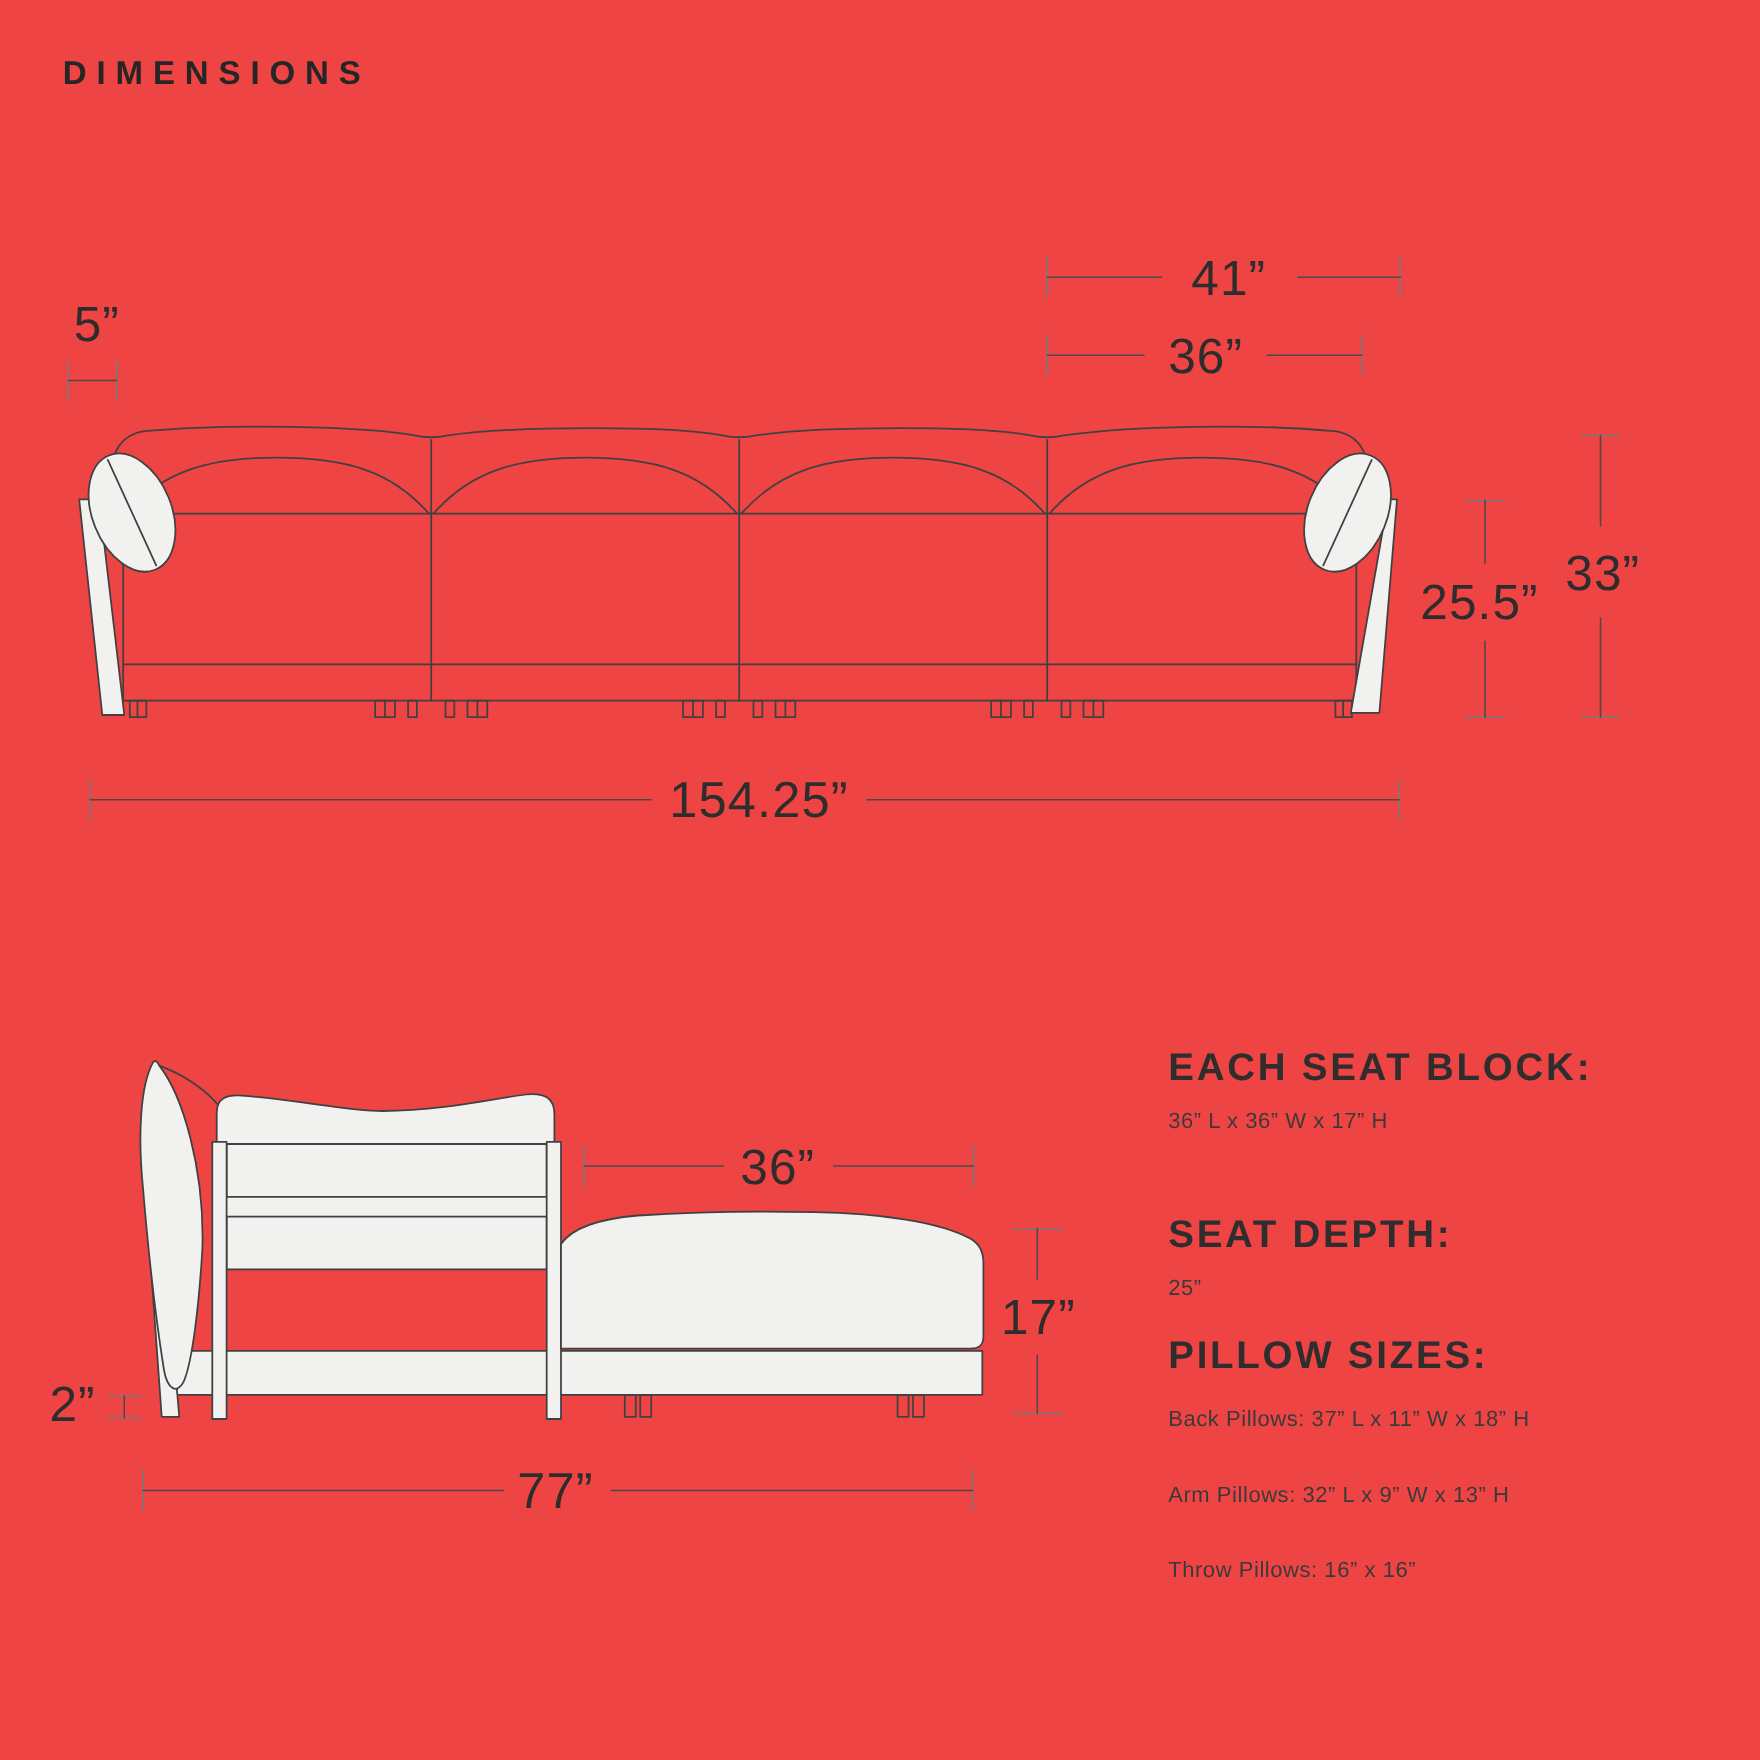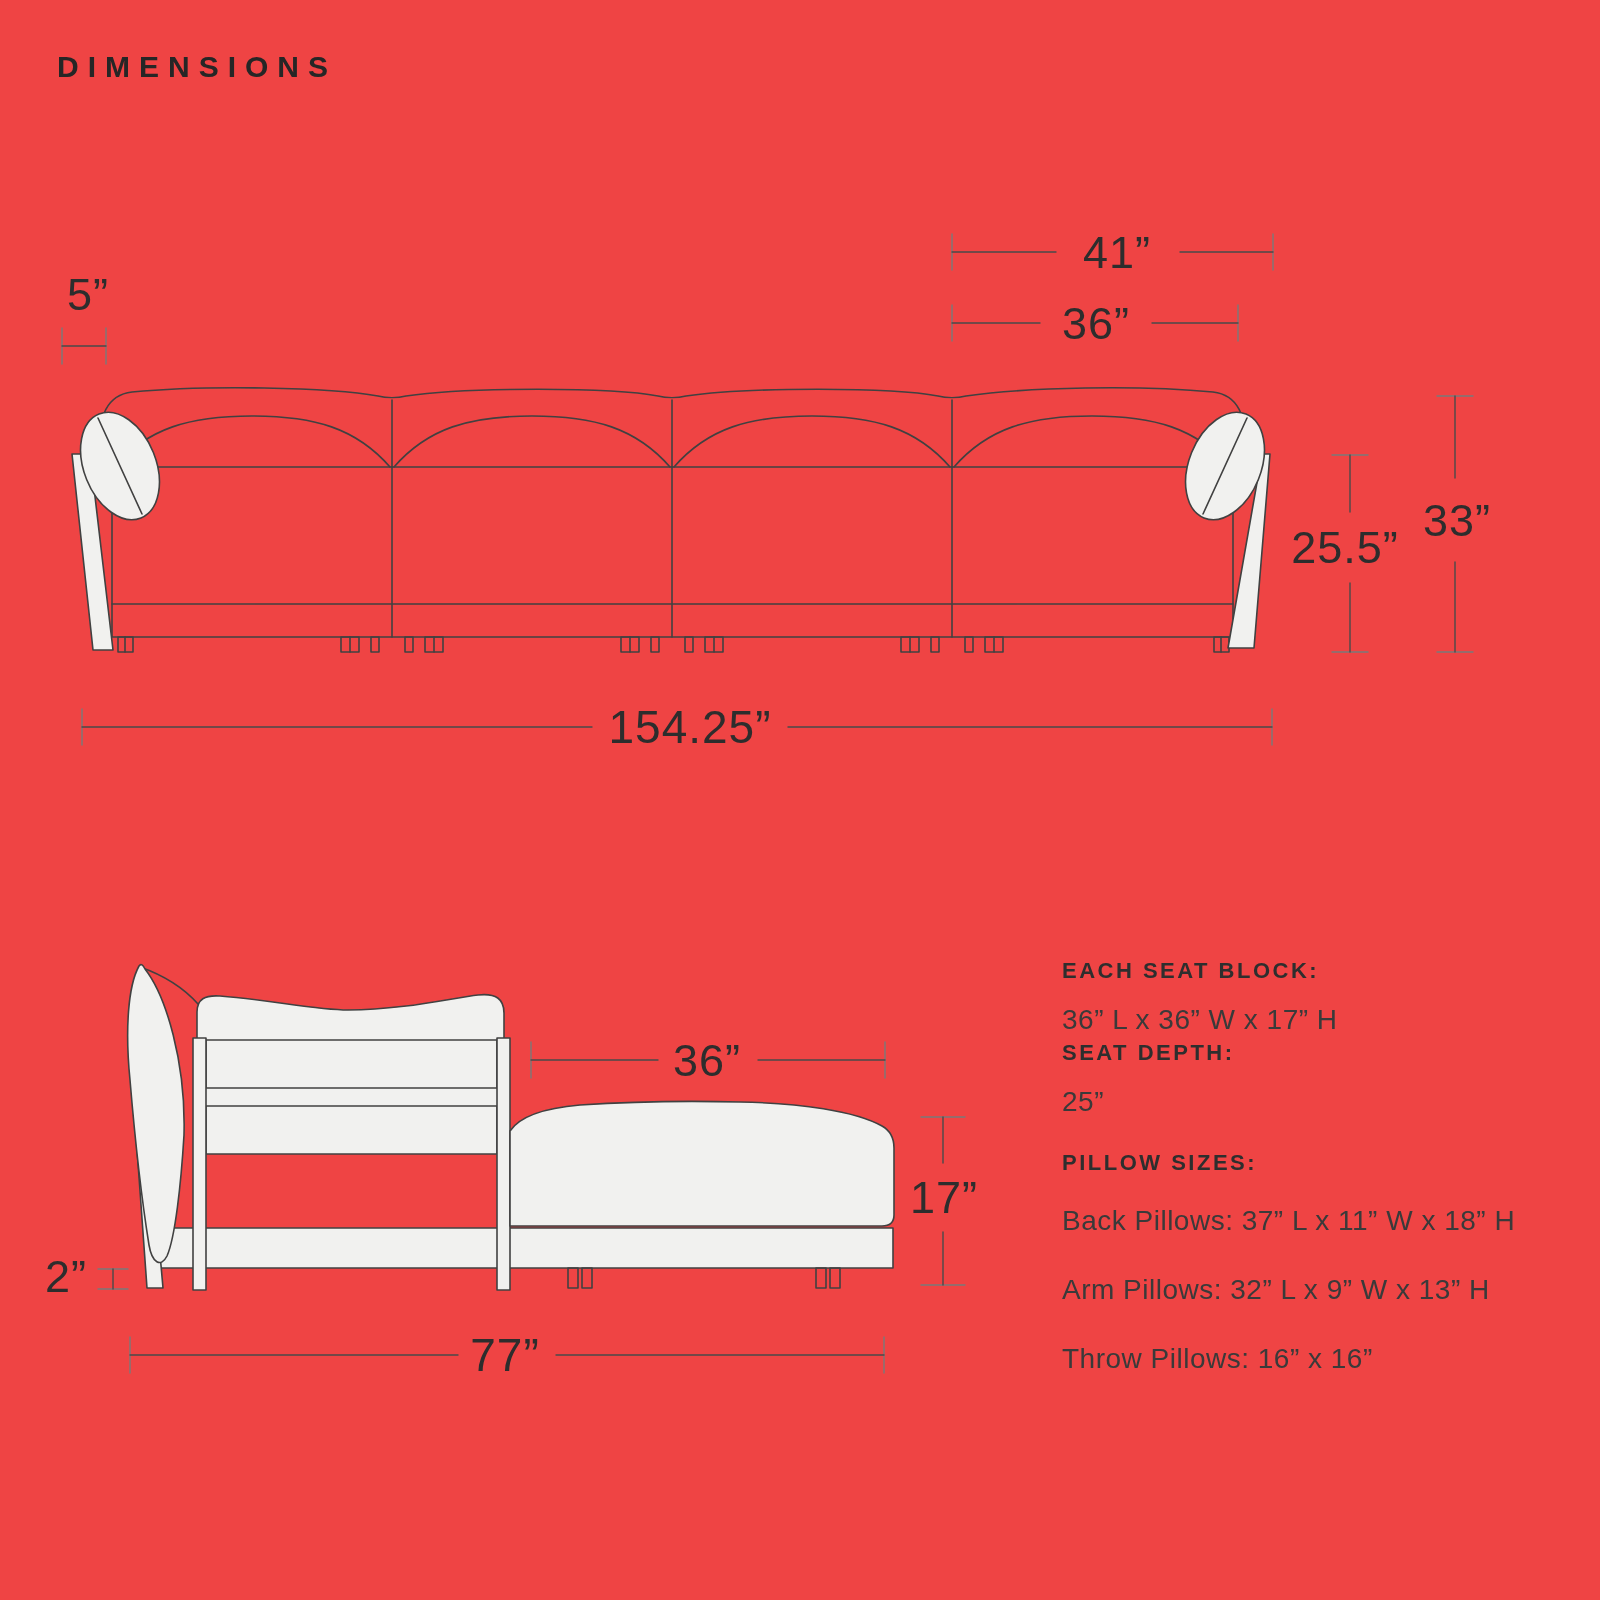--- a/index.html
+++ b/index.html
@@ -20,28 +20,28 @@
     fill:#2d2d2d;
   }
   .dim-num{font-size:45px;letter-spacing:1px;}
   .dim-num-big{font-size:46px;letter-spacing:1px;}
   
   #specs{
     position:absolute;left:1062px;top:954px;width:470px;
     color:#3a3a3a;
   }
   .spec-label{
-    font-size:22px;font-weight:700;letter-spacing:2.5px;
+    font-size:35px;font-weight:700;letter-spacing:2.5px;
     color:#2e2e2e;line-height:33px;margin:0;
   }
   .spec-value{
-    font-size:28px;letter-spacing:0.5px;line-height:33px;margin:16px 0 0 0;
+    font-size:20px;letter-spacing:0.5px;line-height:33px;margin:16px 0 0 0;
     color:#3a3a3a;
   }
-  .spec-gap-1{}
+  .spec-gap-1{margin-top:70px;}
   .spec-gap-2{margin-top:28px;}
   .spec-item{margin-top:36px;}
   .spec-item-first{margin-top:25px;}
 </style>
 </head>
 <body>
 
 <div id="page">
 
   <h1 id="page-title">DIMENSIONS</h1>

